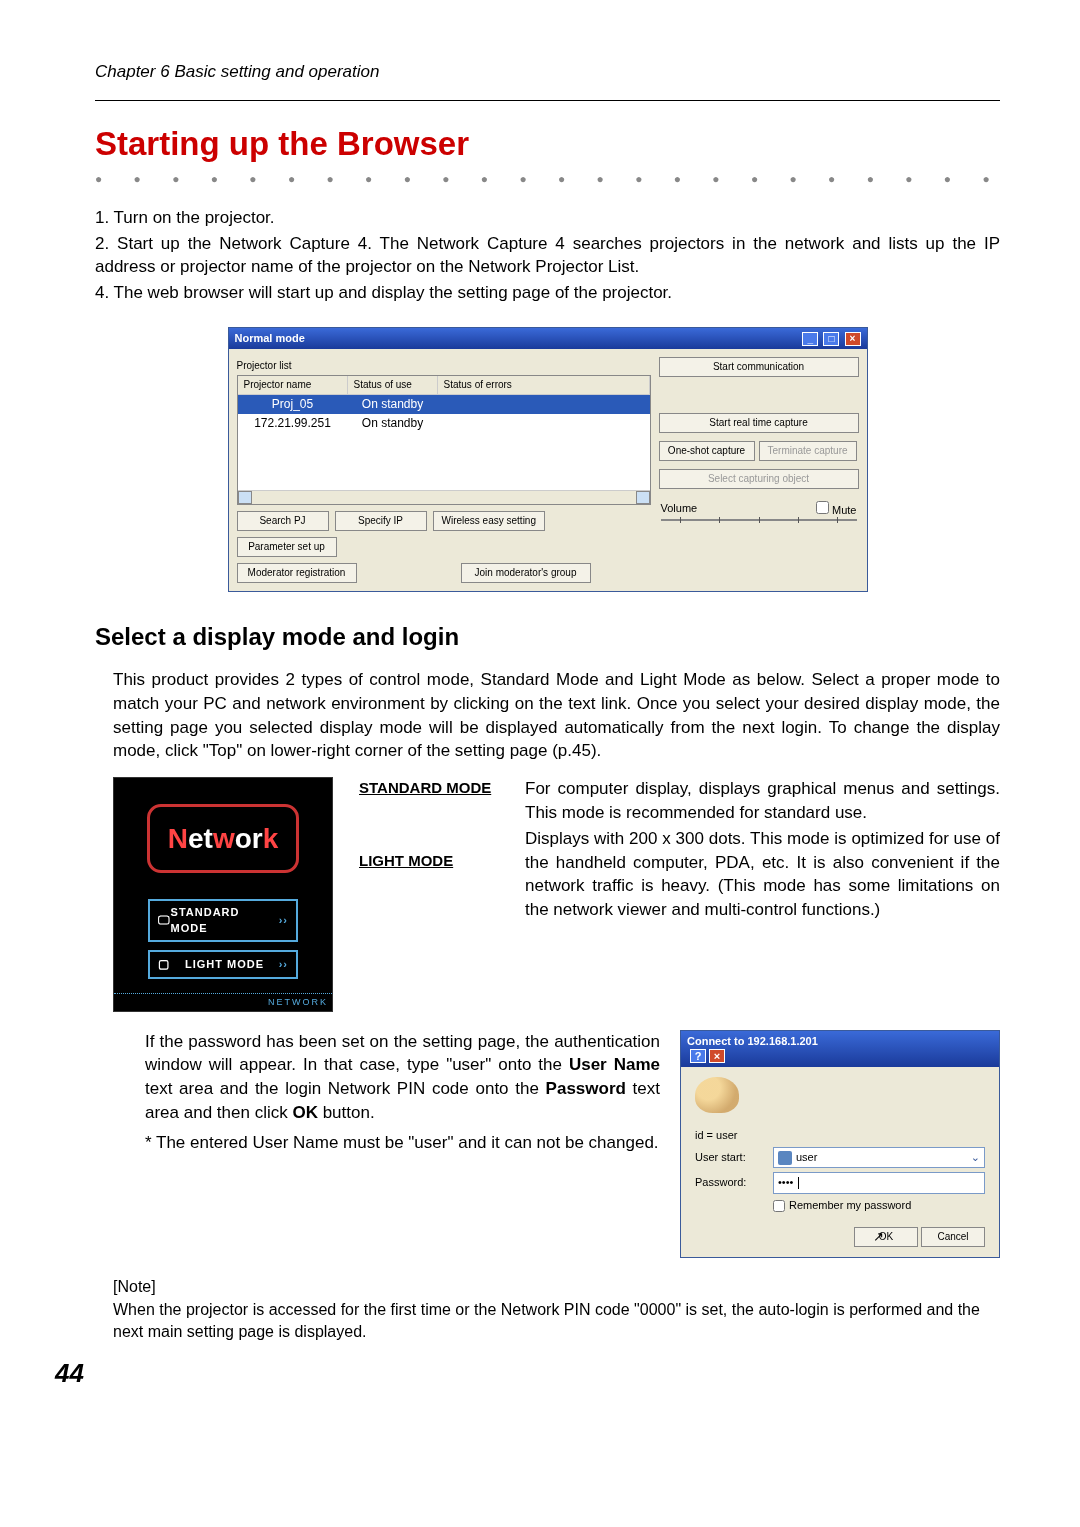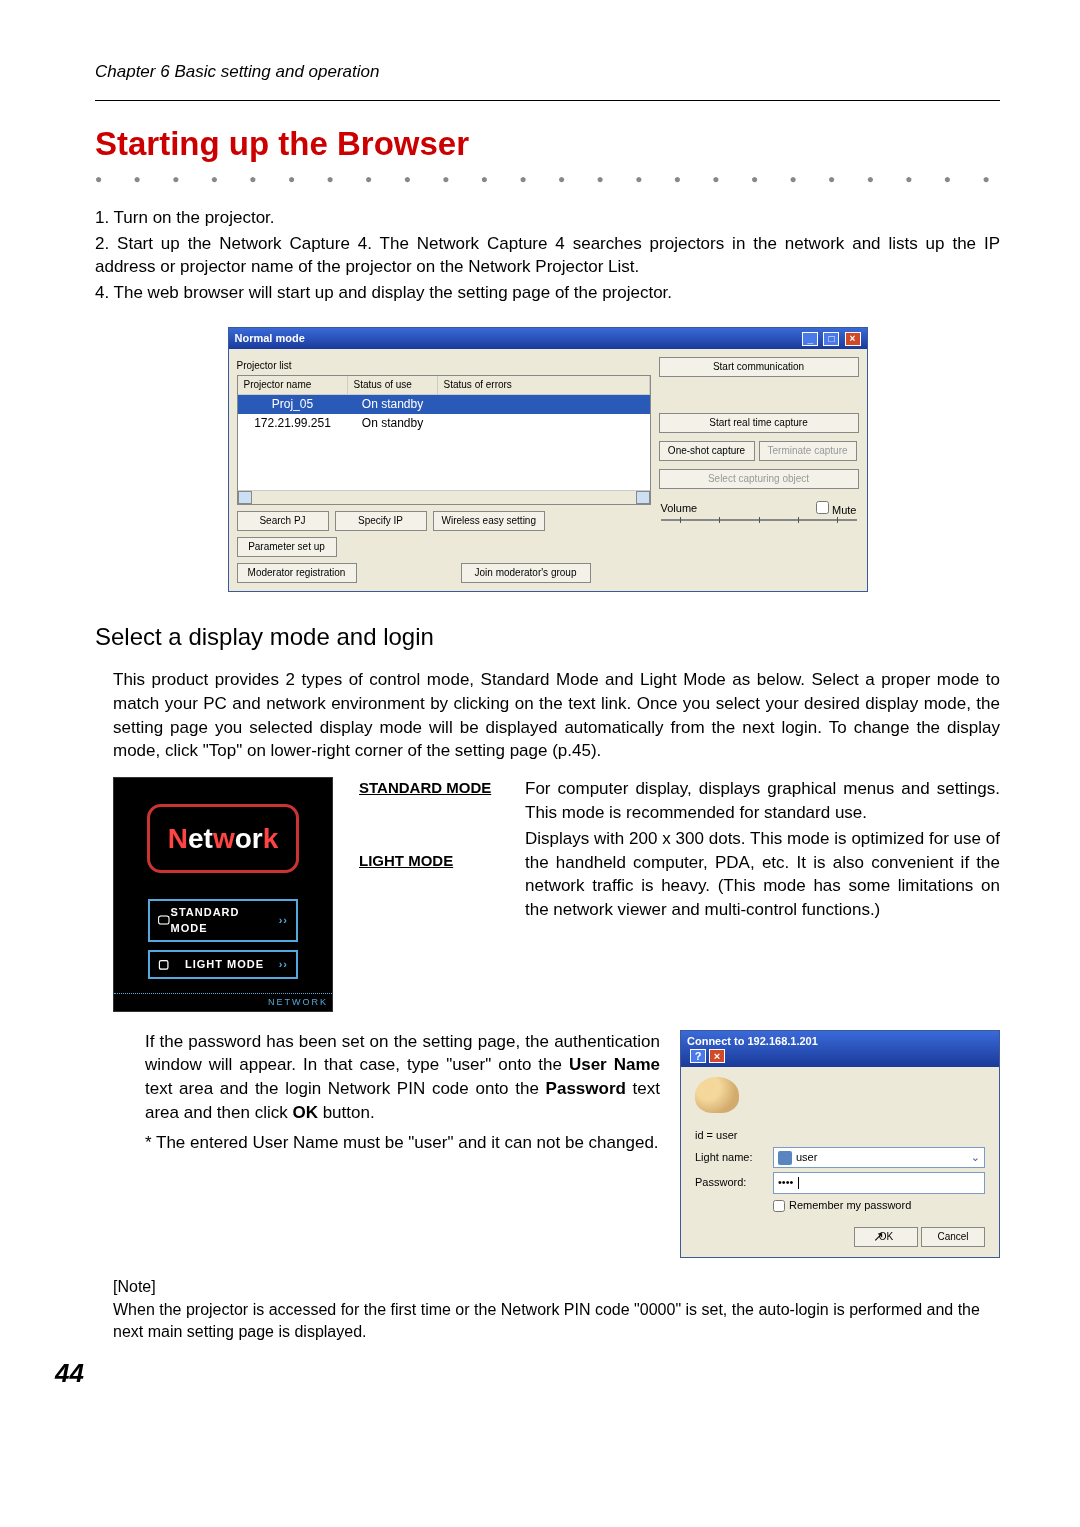--- a/index.html
+++ b/index.html
@@ -73,21 +73,21 @@
     .hscroll .track { flex:1; }
     .hscroll .thumb-r { width:14px; background:#cbe0f5; border:1px solid #888;}
     .btnrow { display:flex; gap:6px; margin-top:6px; flex-wrap:wrap; }
     .winbtn { border:1px solid #888; background:#f4f2e8; padding:2px 8px; font-size:10px; min-width:92px; text-align:center; }
     .winbtn.wide { min-width:200px; }
     .winbtn.disabled { color:#999; }
     .slider-box { border:0; padding:4px 2px; }
     .slider { display:flex; align-items:center; gap:4px; }
     .slider-track { flex:1; height:2px; background:#888; position:relative; }
     .slider-tick { position:absolute; width:1px; height:6px; background:#555; top:-2px; }
-    h2.section-title { font-size: 24px; font-weight:normal; margin: 16px 0 14px 0; }
+    h2.section-title { font-size: 24px; font-weight:bold; margin: 16px 0 14px 0; }
     .para { text-align: justify; margin-bottom: 14px; padding-left: 18px; }
     .mode-row { display:flex; gap:26px; padding-left:18px; margin-bottom:18px; }
     .mode-screenshot {
       width:220px; background:#000; border:1px solid #333; padding:0;
       display:flex; flex-direction:column; align-items:center;
     }
     .net-logo {
       margin:26px 0 22px 0; padding:12px 18px;
       color:#fff; font-size:28px; font-weight:bold;
       border:3px solid #c33; border-radius:14px;
@@ -263,21 +263,21 @@
   </div>
   <div class="auth-dialog">
     <div class="auth-titlebar">
       <span>Connect to 192.168.1.201</span>
       <span><span class="q">?</span><span class="q close">×</span></span>
     </div>
     <div class="auth-body">
       <div class="key-icon"></div>
       <div class="auth-label">id = user</div>
       <div class="auth-field">
-        <label>Light name:</label>
+        <label>User start:</label>
         <div class="auth-input">
           <span class="uicon"></span>
           <span>user</span>
           <span style="flex:1"></span>
           <span class="caret">⌄</span>
         </div>
       </div>
       <div class="auth-field">
         <label>Password:</label>
         <div class="auth-input">

